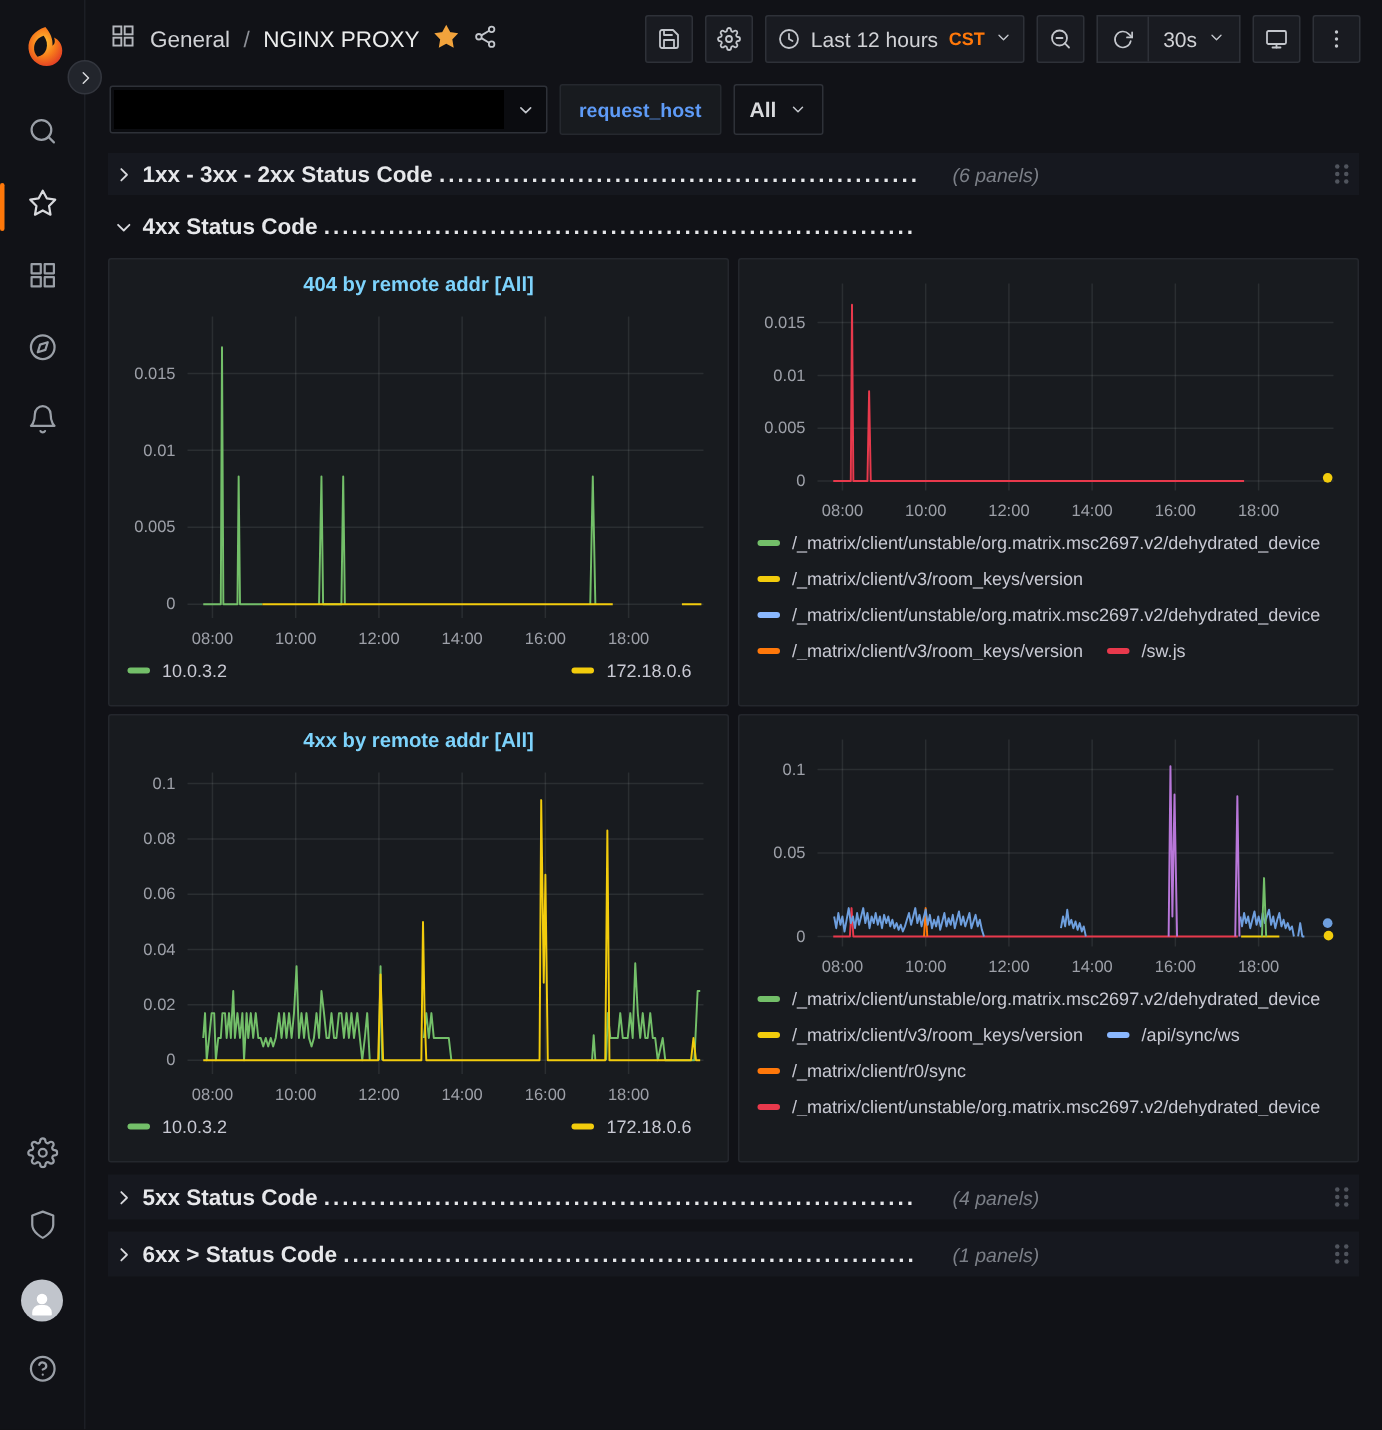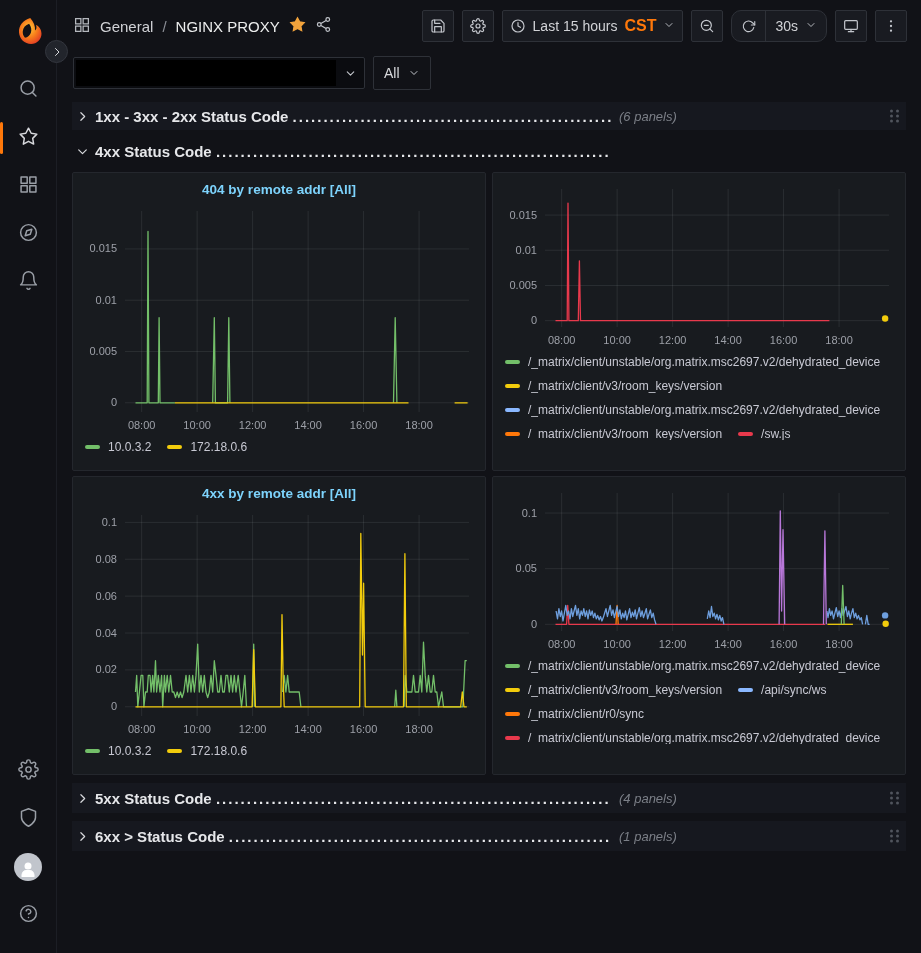--- a/index.html
+++ b/index.html
@@ -23,59 +23,59 @@
   .crumb{display:flex;align-items:center;gap:9px;font-size:15px;}
   .crumb svg{width:18px;height:18px;stroke:#b4b7bd;fill:none;stroke-width:1.7;}
   .crumb .sect{color:#d0d1d5;}
   .crumb .sep{color:#8d9097;}
   .crumb .title{color:#eceded;}
   .star-ico svg{stroke:#f2a33c;fill:#f2a33c;width:17px;height:17px;}
   .share-ico svg{width:17px;height:17px;stroke:#c3c6cc;}
   .nav-actions{margin-left:auto;display:flex;align-items:center;gap:8px;}
   .nv-btn{height:32px;min-width:32px;background:#191b21;border:1px solid #2e3138;border-radius:2px;display:flex;align-items:center;justify-content:center;gap:7px;padding:0 7px;box-sizing:border-box;color:#d1d2d6;font-size:14px;cursor:pointer;}
   .nv-btn svg{width:16px;height:16px;stroke:#c3c6cc;fill:none;stroke-width:1.8;stroke-linecap:round;stroke-linejoin:round;}
-  .nv-group{display:flex;align-items:stretch;background:#191b21;border:1px solid #2e3138;border-radius:10px;height:32px;box-sizing:border-box;}
+  .nv-group{display:flex;align-items:stretch;background:#191b21;border:1px solid #2e3138;border-radius:0;height:32px;box-sizing:border-box;}
   .nv-group .seg{display:flex;align-items:center;gap:7px;padding:0 9px;font-size:14px;color:#d1d2d6;cursor:pointer;}
   .nv-group .seg+.seg{border-left:1px solid #2e3138;}
   .nv-group svg{width:15px;height:15px;stroke:#c3c6cc;fill:none;stroke-width:1.8;stroke-linecap:round;stroke-linejoin:round;}
-  .tz{color:#ff780a;font-weight:bold;font-size:16px;}
+  .tz{color:#ff780a;font-weight:bold;font-size:12px;}
   .caret svg{width:12px;height:12px;}
   
   .subnav{display:flex;align-items:center;gap:8px;padding:4px 14px 8px 16px;}
   .var-label{height:32px;display:flex;align-items:center;padding:0 12px;background:#181b1f;border:1px solid #25282e;border-radius:2px;color:#5e9bf7;font-size:13px;font-weight:bold;cursor:pointer;}
   .var-input{height:32px;width:292px;background:#0b0c10;border:1px solid #2e3138;border-radius:2px;display:flex;align-items:center;box-sizing:border-box;position:relative;cursor:pointer;}
   .var-input .redacted{position:absolute;left:2px;top:2px;bottom:2px;right:28px;background:#000;}
   .var-input svg{position:absolute;right:7px;width:13px;height:13px;stroke:#c3c6cc;fill:none;stroke-width:2;stroke-linecap:round;stroke-linejoin:round;}
-  .var-value{height:32px;display:flex;align-items:center;gap:8px;padding:0 10px;background:#111217;border:1px solid #2e3138;border-radius:2px;color:#d8d9dc;font-size:14px;cursor:pointer;}
+  .var-value{height:32px;display:flex;align-items:center;gap:8px;padding:0 10px;background:#111217;border:1px solid #2e3138;border-radius:2px;color:#d8d9dc;font-size:14px;cursor:pointer;font-weight:bold;}
   .var-value svg{width:12px;height:12px;stroke:#c3c6cc;fill:none;stroke-width:2;stroke-linecap:round;stroke-linejoin:round;}
   
   .content{flex:1;padding:4px 15px 0;box-sizing:border-box;}
   .rowhdr{display:flex;align-items:center;position:relative;cursor:pointer;padding-left:4px;box-sizing:border-box;}
   .rowhdr.collapsed{height:28px;background:#16181f;margin-bottom:4px;}
   .rowhdr.expanded{height:26px;background:transparent;margin:8px 0 8px;}
   .rowhdr .chev{display:flex;align-items:center;margin-right:6px;}
   .rowhdr .chev svg{width:13px;height:13px;stroke:#d8d9dd;fill:none;stroke-width:2.2;stroke-linecap:round;stroke-linejoin:round;}
   .row-titlewrap{width:516px;overflow:hidden;white-space:nowrap;font-size:15px;font-weight:bold;color:#e6e7ea;}
   .row-leader{letter-spacing:2px;font-weight:bold;}
-  .row-meta{margin-left:8px;font-size:13px;font-style:italic;color:#7b7f87;}
+  .row-meta{margin-left:24px;font-size:13px;font-style:italic;color:#7b7f87;}
   .row-meta:empty{display:none;}
   .drag-dots{position:absolute;right:6px;top:50%;transform:translateY(-50%);width:10px;height:13px;}
   .drag-dots i{position:absolute;width:3px;height:3px;border-radius:50%;background:#50545d;}
   .drag-dots i:nth-child(1){left:0;top:0;} .drag-dots i:nth-child(2){left:6px;top:0;}
   .drag-dots i:nth-child(3){left:0;top:5px;} .drag-dots i:nth-child(4){left:6px;top:5px;}
   .drag-dots i:nth-child(5){left:0;top:10px;} .drag-dots i:nth-child(6){left:6px;top:10px;}
   
   .grid{display:grid;grid-template-columns:414px 414px;gap:5px 6px;margin-bottom:8px;}
   .panel{width:414px;height:299px;background:#181b1f;border:1px solid #24272d;border-radius:2px;box-sizing:border-box;padding:6px 8px 4px;display:flex;flex-direction:column;}
   .panel-title{height:22px;line-height:22px;text-align:center;font-size:13.5px;font-weight:bold;color:#7dd3fc;cursor:pointer;}
   svg.chart{display:block;}
   svg.chart text{font-family:"Liberation Sans","DejaVu Sans",sans-serif;font-size:11px;fill:#9da0a8;}
   .legend{display:flex;flex-wrap:wrap;align-content:flex-start;overflow:hidden;padding-left:4px;}
   .legend.tall{height:89px;}
-  .legend.short{height:26px;}
+  .legend.short{height:26px;justify-content:space-between;}
   .legend-item{display:inline-flex;align-items:center;gap:8px;height:22px;margin:0 16px 2px 0;white-space:nowrap;font-size:12px;color:#c8c9d3;cursor:pointer;}
   .legend-item .swatch{width:15px;height:4px;border-radius:2px;flex:0 0 15px;}
 </style>
 </head>
 <body>
 
 <div class="app">
 
   <aside class="sidebar">
     <div class="sb-logo">
@@ -214,21 +214,21 @@
           <svg viewBox="0 0 24 24">
               <circle cx="12" cy="12" r="3"></circle>
               <path d="M19.4 15a1.65 1.65 0 0 0 .33 1.82l.06.06a2 2 0 0 1 0 2.83 2 2 0 0 1-2.83 0l-.06-.06a1.65 1.65 0 0 0-1.82-.33 1.65 1.65 0 0 0-1 1.51V21a2 2 0 0 1-2 2 2 2 0 0 1-2-2v-.09A1.65 1.65 0 0 0 9 19.4a1.65 1.65 0 0 0-1.82.33l-.06.06a2 2 0 0 1-2.83 0 2 2 0 0 1 0-2.83l.06-.06a1.65 1.65 0 0 0 .33-1.82 1.65 1.65 0 0 0-1.51-1H3a2 2 0 0 1-2-2 2 2 0 0 1 2-2h.09A1.65 1.65 0 0 0 4.6 9a1.65 1.65 0 0 0-.33-1.82l-.06-.06a2 2 0 0 1 0-2.83 2 2 0 0 1 2.83 0l.06.06a1.65 1.65 0 0 0 1.82.33H9a1.65 1.65 0 0 0 1-1.51V3a2 2 0 0 1 2-2 2 2 0 0 1 2 2v.09a1.65 1.65 0 0 0 1 1.51 1.65 1.65 0 0 0 1.82-.33l.06-.06a2 2 0 0 1 2.83 0 2 2 0 0 1 0 2.83l-.06.06a1.65 1.65 0 0 0-.33 1.82V9a1.65 1.65 0 0 0 1.51 1H21a2 2 0 0 1 2 2 2 2 0 0 1-2 2h-.09a1.65 1.65 0 0 0-1.51 1z"></path>
             </svg>
         </div>
         <div class="nv-btn">
           <svg viewBox="0 0 24 24">
               <circle cx="12" cy="12" r="9"></circle>
               <polyline points="12 7 12 12 15.5 14"></polyline>
             </svg>
-          <span>Last 15 hours</span>
+          <span>Last 12 hours</span>
           <span class="tz">CST</span>
           <span class="caret"><svg viewBox="0 0 24 24">
                 <polyline points="6 9 12 15 18 9"></polyline>
               </svg></span>
         </div>
         <div class="nv-btn">
           <svg viewBox="0 0 24 24">
               <circle cx="11" cy="11" r="7.5"></circle>
               <line x1="20.5" y1="20.5" x2="16.2" y2="16.2"></line>
               <line x1="8" y1="11" x2="14" y2="11"></line>
@@ -265,20 +265,21 @@
       </div>
     </header>
 
     <div class="subnav">
       <div class="var-input">
         <div class="redacted"></div>
         <svg viewBox="0 0 24 24">
             <polyline points="6 9 12 15 18 9"></polyline>
           </svg>
       </div>
+      <div class="var-label">request_host</div>
       <div class="var-value">
         <span>All</span>
         <svg viewBox="0 0 24 24">
             <polyline points="6 9 12 15 18 9"></polyline>
           </svg>
       </div>
     </div>
 
     <div class="content">
 

